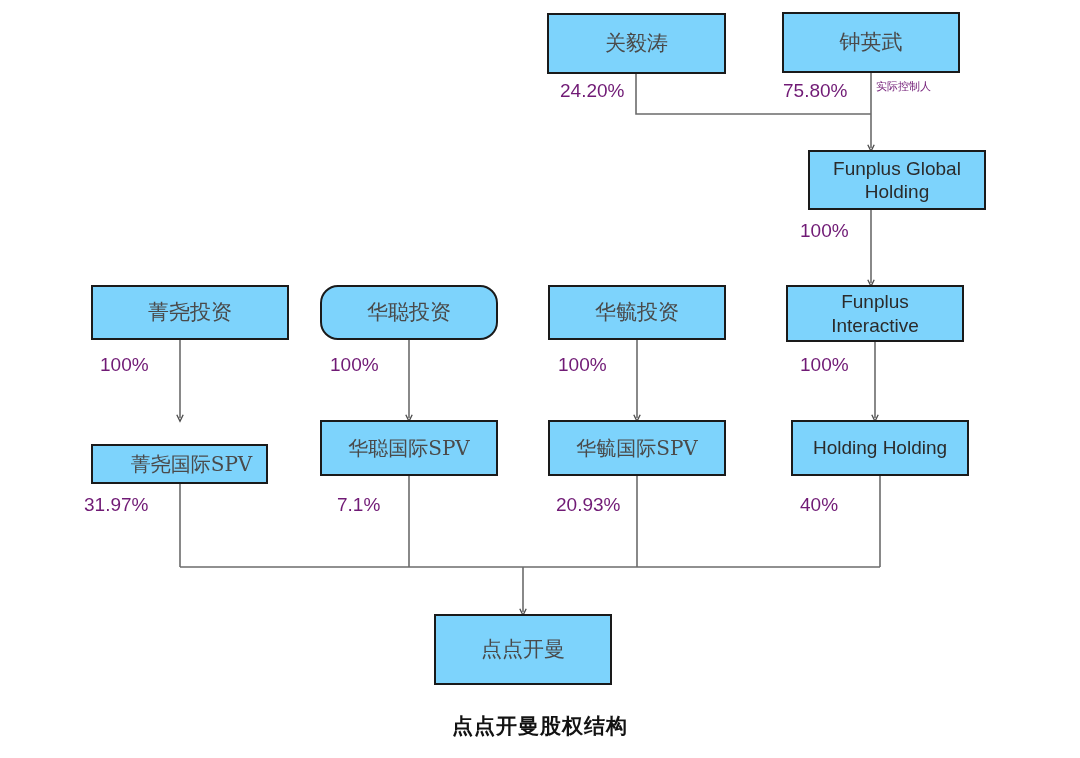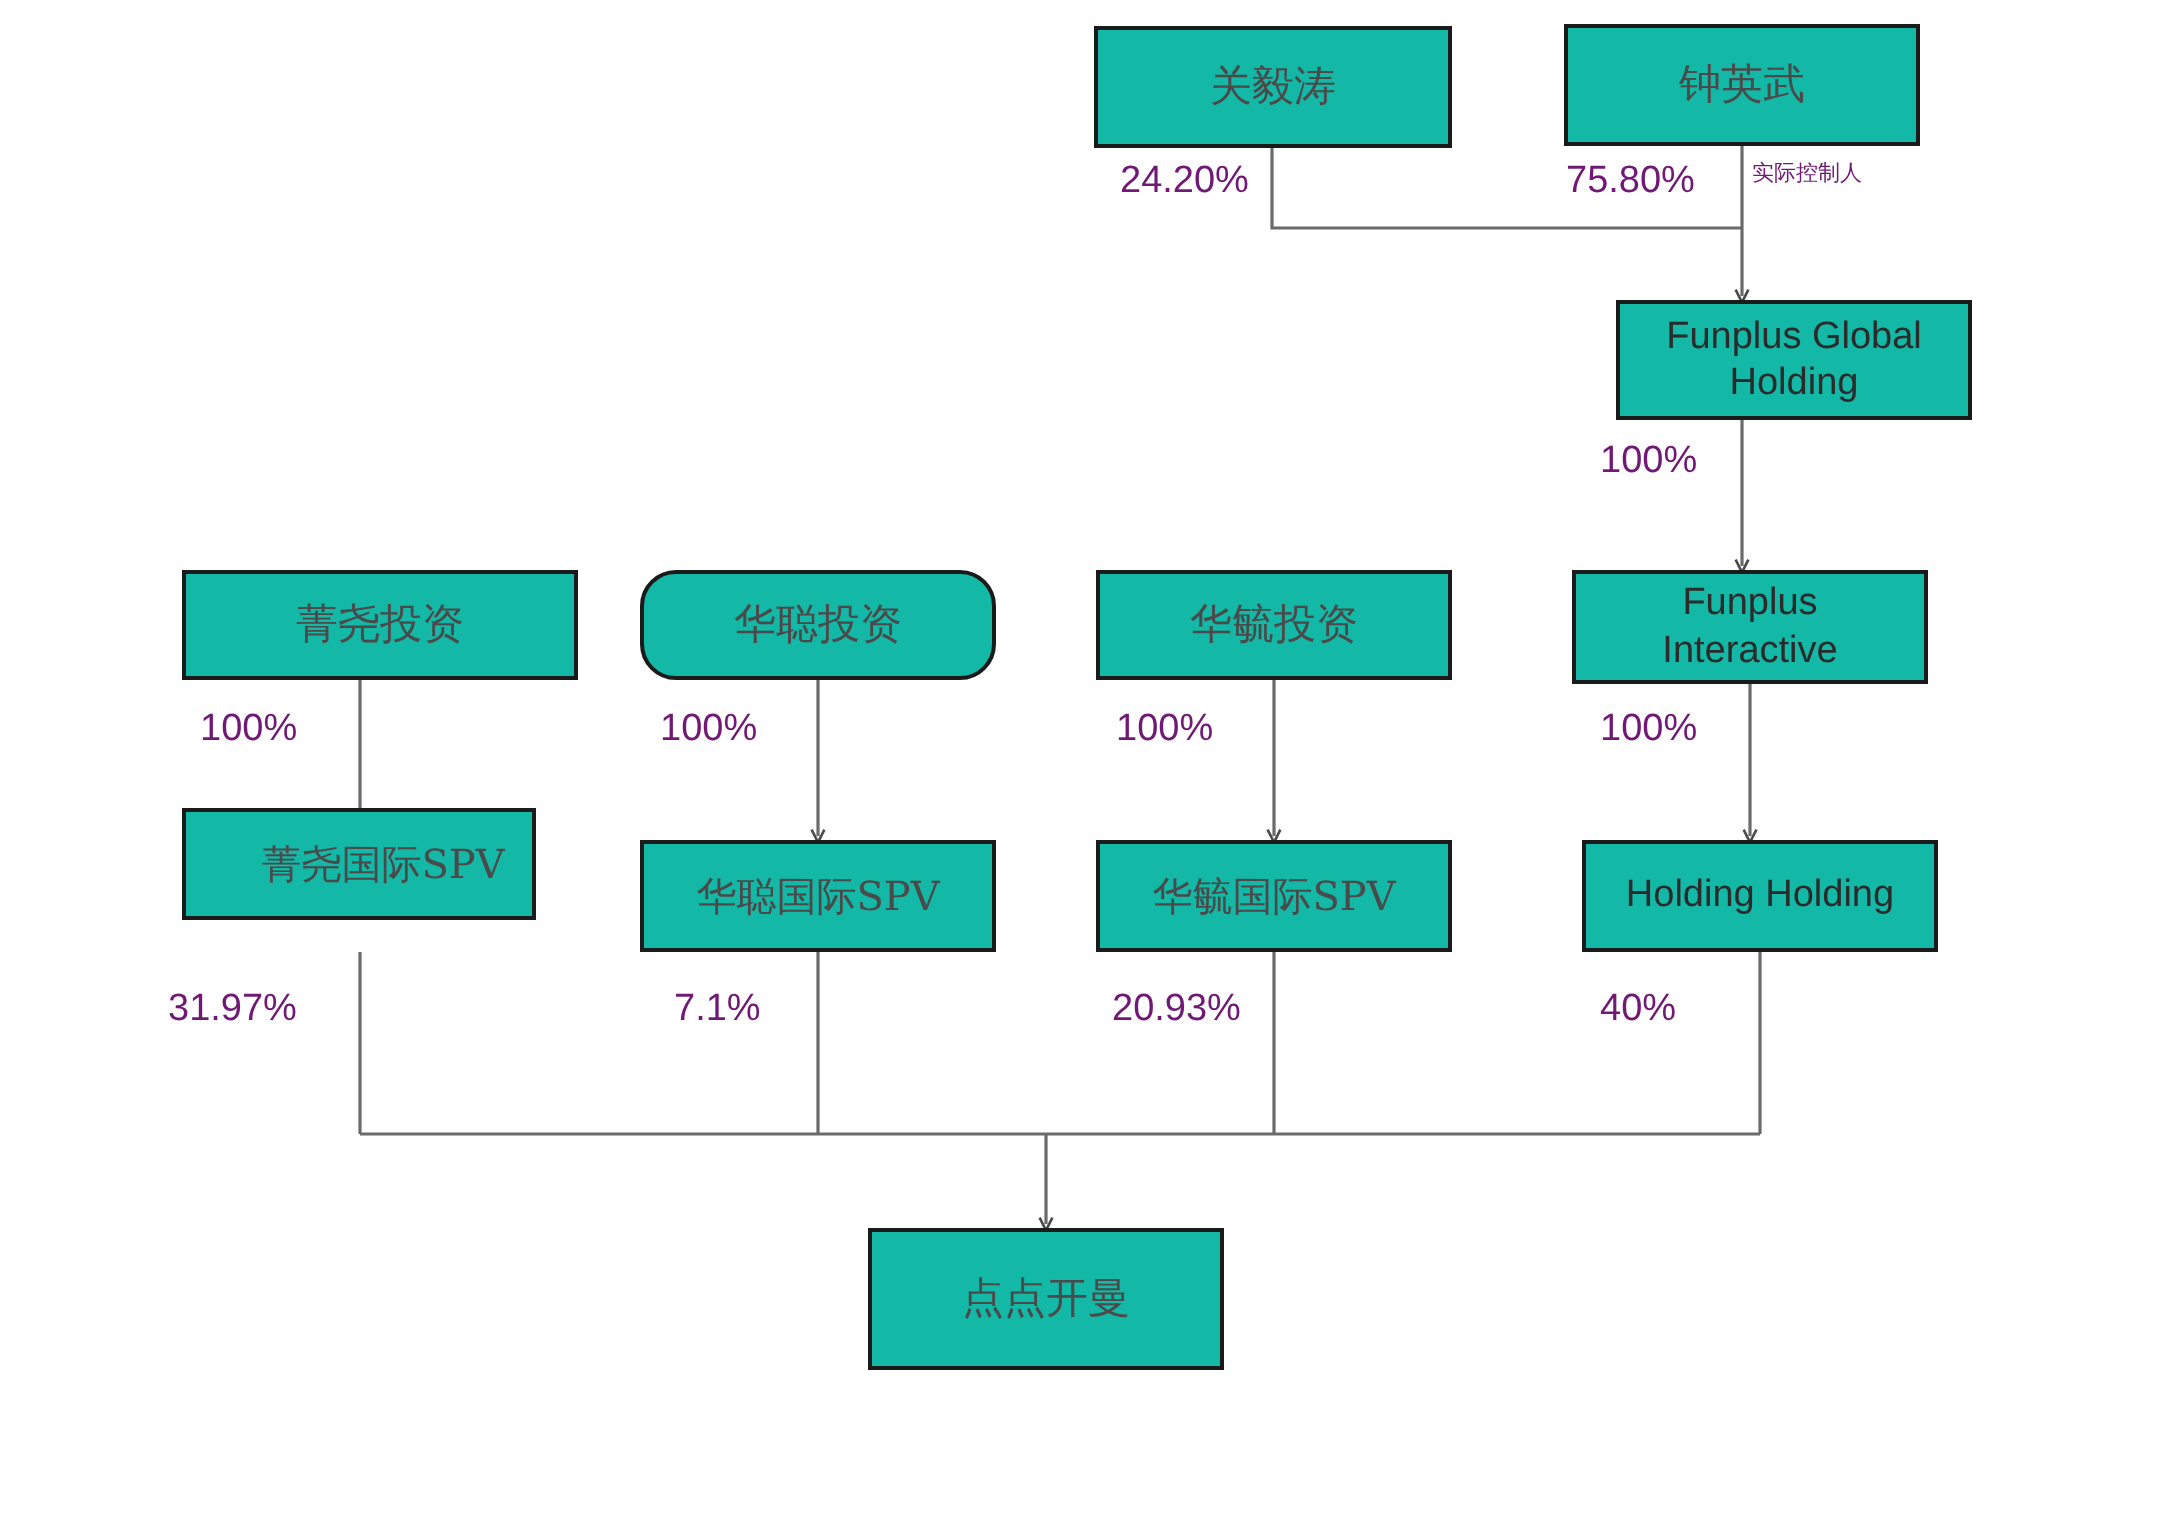--- a/index.html
+++ b/index.html
@@ -20,21 +20,21 @@
     position: absolute;
     left: 0;
     top: 0;
     width: 1080px;
     height: 758px;
   }
   
   .node {
     position: absolute;
     box-sizing: border-box;
-    background: #14b8a6;
+    background: #7dd3fc;
     border: 2.5px solid #1a1a1a;
     display: flex;
     align-items: center;
     justify-content: center;
     text-align: center;
     z-index: 3;
   }
   .node .label {
     display: block;
     line-height: 1.22;
@@ -138,21 +138,21 @@
       </div>
       <div class="node cn" style="left: 320px; top: 285px; width: 178px; height: 55px; border-radius: 18px;">
         <span class="label">华聪投资</span>
       </div>
       <div class="node cn" style="left: 548px; top: 285px; width: 178px; height: 55px;">
         <span class="label">华毓投资</span>
       </div>
       <div class="node en" style="left: 786px; top: 285px; width: 178px; height: 57px;">
         <span class="label">Funplus<br>Interactive</span>
       </div>
-      <div class="node cn-spv" style="left: 91px; top: 404px; width: 177px; height: 56px; padding-left: 24px;">
+      <div class="node cn-spv" style="left: 91px; top: 444px; width: 177px; height: 40px; padding-left: 24px;">
         <span class="label">菁尧国际SPV</span>
       </div>
       <div class="node cn-spv" style="left: 320px; top: 420px; width: 178px; height: 56px;">
         <span class="label">华聪国际SPV</span>
       </div>
       <div class="node cn-spv" style="left: 548px; top: 420px; width: 178px; height: 56px;">
         <span class="label">华毓国际SPV</span>
       </div>
       <div class="node en" style="left: 791px; top: 420px; width: 178px; height: 56px;">
         <span class="label">Holding Holding</span>
@@ -170,14 +170,15 @@
       <div class="elabel" style="left: 100px; top: 354px;">100%</div>
       <div class="elabel" style="left: 330px; top: 354px;">100%</div>
       <div class="elabel" style="left: 558px; top: 354px;">100%</div>
       <div class="elabel" style="left: 800px; top: 354px;">100%</div>
       <div class="elabel" style="left: 84px; top: 494px;">31.97%</div>
       <div class="elabel" style="left: 337px; top: 494px;">7.1%</div>
       <div class="elabel" style="left: 556px; top: 494px;">20.93%</div>
       <div class="elabel" style="left: 800px; top: 494px;">40%</div>
     </div>
 
+  <div id="caption">点点开曼股权结构</div>
 
 </div>
 
 </body></html>

